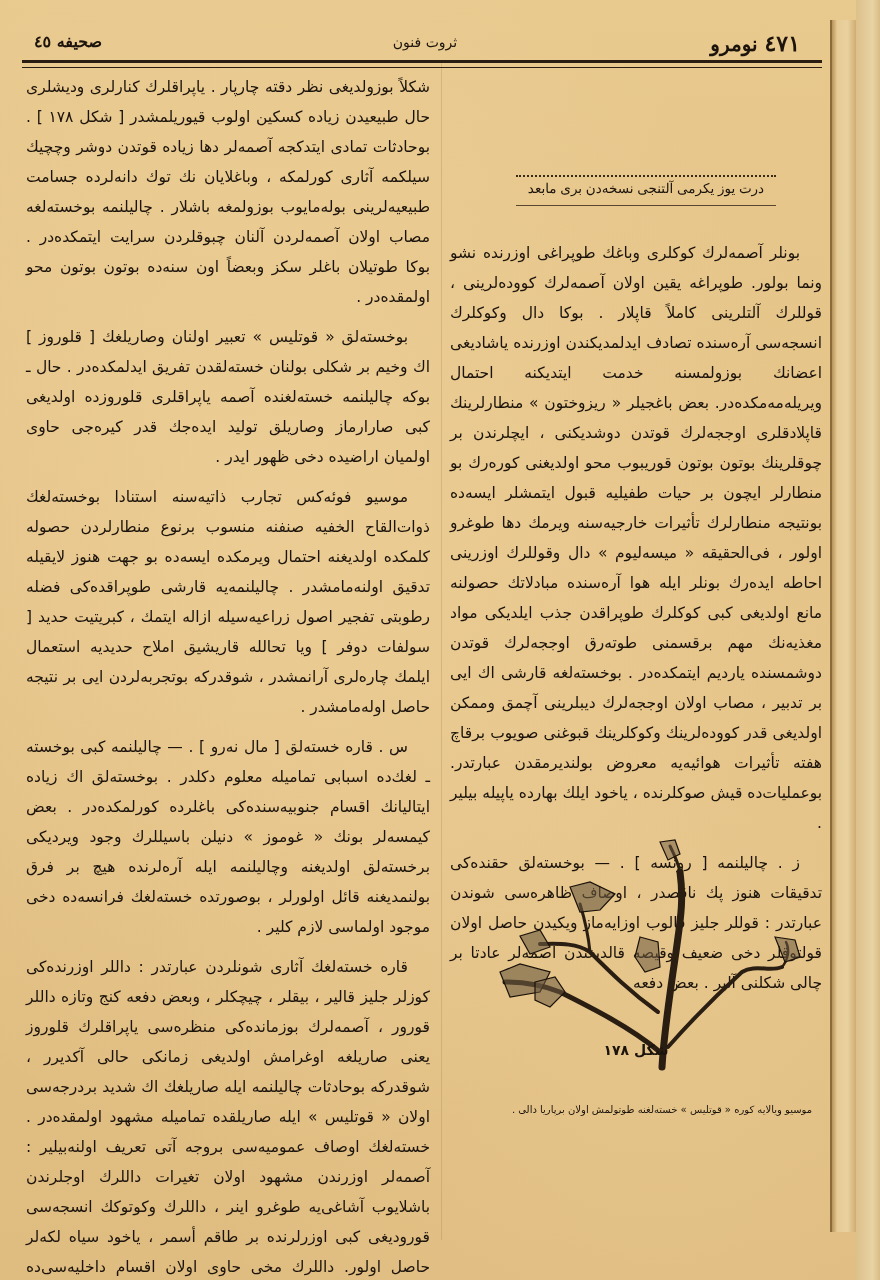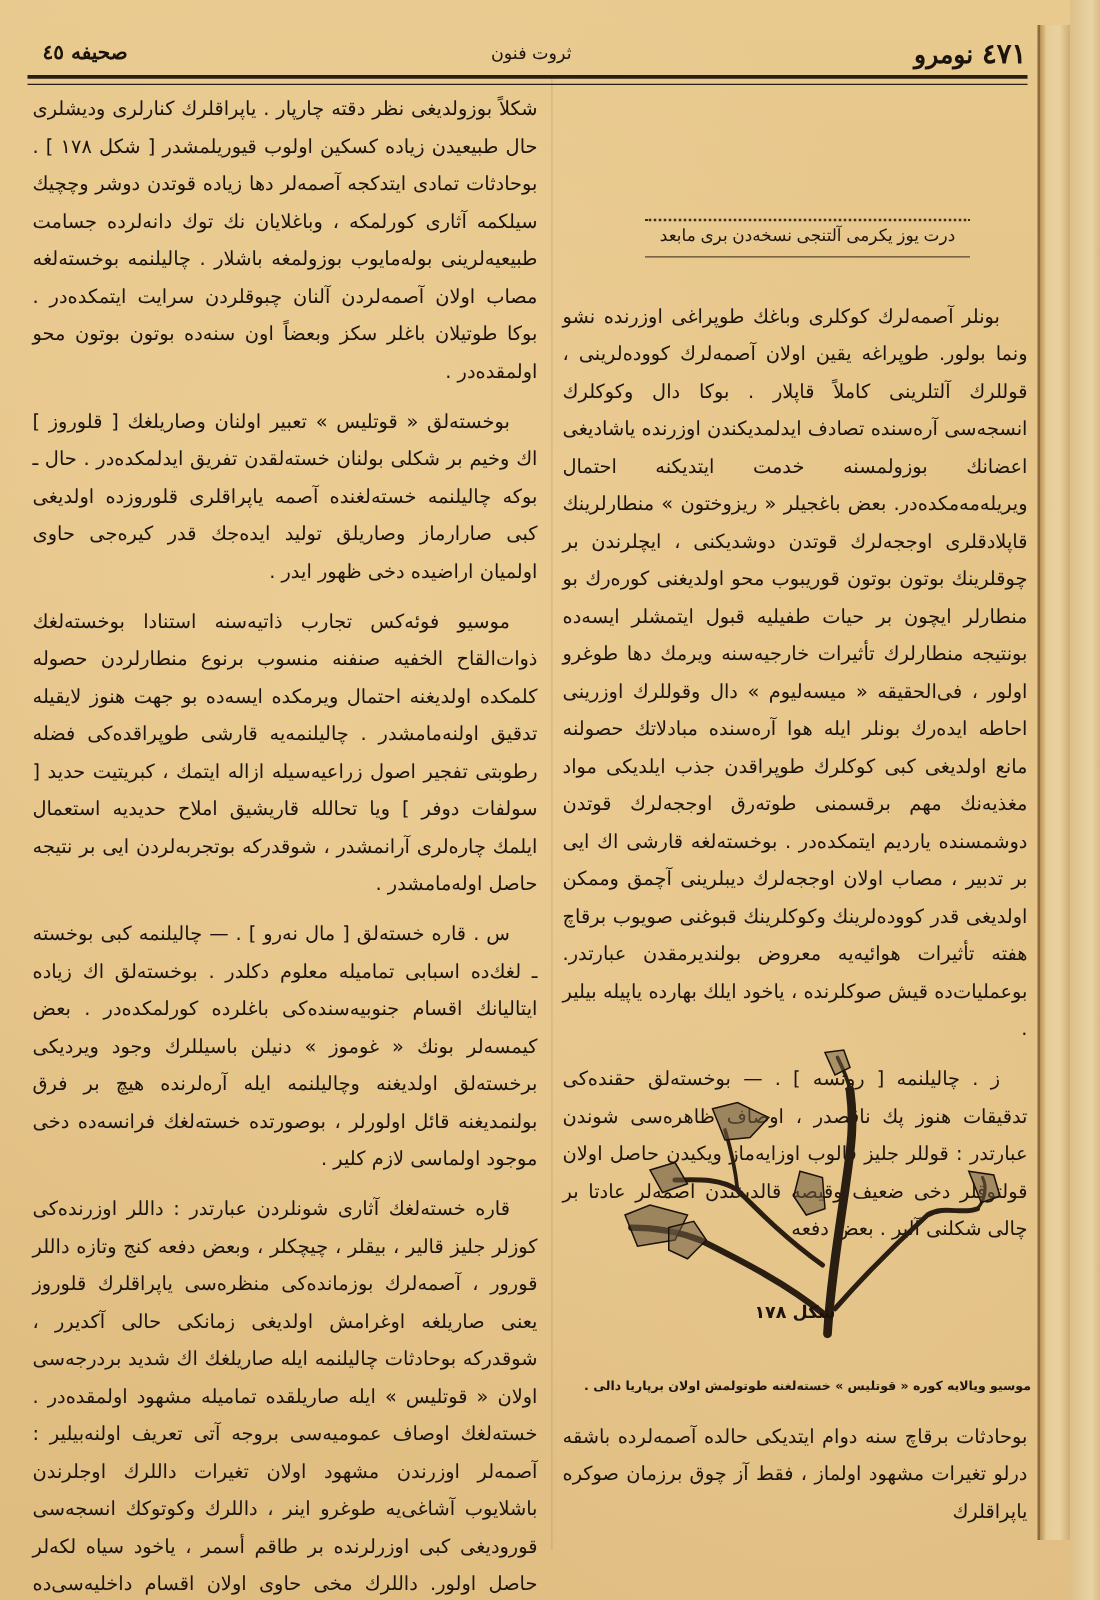--- a/index.html
+++ b/index.html
@@ -28,21 +28,21 @@
     border-right: 2px solid #9a7844;
   }
   .edge-strip2 {
     position: absolute; left: 856px; top: 0; width: 24px; height: 1280px;
     background: linear-gradient(90deg, #dcc08a 0%, #e8d3a4 70%, #d8bc84 100%);
   }
   .header {
     position: absolute; left: 22px; top: 30px; width: 806px; height: 30px;
     direction: rtl;
   }
-  .header .issue { position: absolute; right: 7px; top: 0; font-size: 20px; font-weight: bold; margin-left: 36px; }
+  .header .issue { position: absolute; right: 28px; top: 0; font-size: 20px; font-weight: bold; margin-left: 36px; }
   .header .issue .num { font-size: 22px; }
   .header .center { position: absolute; left: 0; right: 0; text-align: center; top: 4px; font-size: 14px; }
   .header .pg { position: absolute; left: 12px; top: 2px; font-size: 16px; font-weight: bold; }
   .rule {
     position: absolute; left: 22px; top: 60px; width: 800px; height: 4px;
     border-top: 3px solid #2a1e12; border-bottom: 1px solid #2a1e12;
   }
   .col {
     position: absolute; direction: rtl; text-align: justify;
     font-family: "DejaVu Sans", sans-serif;
@@ -72,22 +72,22 @@
     border-top: 1px solid #5a4530;
   }
   .figure {
     position: absolute; left: 480px; top: 832px; width: 330px; height: 240px;
   }
   .fig-label {
     position: absolute; left: 450px; top: 1042px; width: 372px; text-align: center;
     direction: rtl; font-family: "DejaVu Sans", sans-serif; font-size: 14px; font-weight: bold;
   }
   .fig-caption {
-    position: absolute; left: 460px; top: 1104px; width: 372px; text-align: center;
-    direction: rtl; font-family: "DejaVu Sans", sans-serif; font-size: 10px; font-weight: bold;
+    position: absolute; left: 476px; top: 1104px; width: 372px; text-align: center;
+    direction: rtl; font-family: "DejaVu Sans", sans-serif; font-size: 10px;
   }
 </style>
 </head>
 <body>
 
 <div class="page">
   <div class="fold-line"></div>
   <div class="edge-strip"></div>
   <div class="edge-strip2"></div>
 
@@ -129,23 +129,20 @@
       <path d="M55 150 L75 145 L85 160 L70 175 L55 168 Z" fill-opacity="0.55"></path>
       <path d="M40 104 L60 98 L70 115 L50 122 Z" fill-opacity="0.6"></path>
       <path d="M160 105 L178 110 L180 135 L165 140 L155 125 Z" fill-opacity="0.55"></path>
       <path d="M180 10 L195 8 L200 22 L188 28 Z" fill-opacity="0.5"></path>
       <path d="M295 105 L315 108 L320 125 L305 130 Z" fill-opacity="0.55"></path>
     </g>
   </svg>
   <div class="fig-label">شكل ۱۷۸</div>
   <div class="fig-caption">موسیو ویالایه كوره « قوتلیس » خسته‌لغنه طوتولمش اولان بر‌پاریا دالی .</div>
 
-  <div class="col col-right-bottom">
-    <p>بوحادثات برقاچ سنه دوام ایتدیكی حالده آصمه‌لرده باشقه درلو تغیرات مشهود اولماز ، فقط آز چوق برزمان صوكره یاپراقلرك</p>
-  </div>
 
   <div class="col col-left">
     <p>شكلاً بوزولدیغی نظر دقته چارپار . یاپراقلرك كنارلری ودیشلری حال طبیعیدن زیاده كسكین اولوب قیوریلمشدر [ شكل ۱۷۸ ] . بوحادثات تمادی ایتدكجه آصمه‌لر دها زیاده قوتدن دوشر وچچیك سیلكمه آثاری كورلمكه ، وباغلایان نك توك دانه‌لرده جسامت طبیعیه‌لرینی بوله‌مایوب بوزولمغه باشلار . چالیلنمه بوخسته‌لغه مصاب اولان آصمه‌لردن آلنان چبوقلردن سرایت ایتمكده‌در . بوكا طوتیلان باغلر سكز وبعضاً اون سنه‌ده بوتون بوتون محو اولمقده‌در .</p>
     <p class="indent">بوخسته‌لق « قوتلیس » تعبیر اولنان وصاریلغك [ قلوروز ] اك وخیم بر شكلی بولنان خسته‌لقدن تفریق ایدلمكده‌در . حال ـ بوكه چالیلنمه خسته‌لغنده آصمه یاپراقلری قلوروزده اولدیغی كبی صارارماز وصاریلق تولید ایده‌جك قدر كیره‌جی حاوی اولمیان اراضیده دخی ظهور ایدر .</p>
     <p class="indent">موسیو فوئه‌كس تجارب ذاتیه‌سنه استنادا بوخسته‌لغك ذوات‌القاح الخفیه صنفنه منسوب برنوع منطارلردن حصوله كلمكده اولدیغنه احتمال ویرمكده ایسه‌ده بو جهت هنوز لایقیله تدقیق اولنه‌مامشدر . چالیلنمه‌یه قارشی طوپراقده‌كی فضله رطوبتی تفجیر اصول زراعیه‌سیله ازاله ایتمك ، كبریتیت حدید [ سولفات دوفر ] ویا تحالله قاریشیق املاح حدیدیه استعمال ایلمك چاره‌لری آرانمشدر ، شوقدركه بوتجربه‌لردن ایی بر نتیجه حاصل اوله‌مامشدر .</p>
     <p class="indent">س . قاره خسته‌لق [ مال نه‌رو ] . — چالیلنمه كبی بوخسته ـ لغك‌ده اسبابی تمامیله معلوم دكلدر . بوخسته‌لق اك زیاده ایتالیانك اقسام جنوبیه‌سنده‌كی باغلرده كورلمكده‌در . بعض كیمسه‌لر بونك « غوموز » دنیلن باسیللرك وجود ویردیكی برخسته‌لق اولدیغنه وچالیلنمه ایله آره‌لرنده هیچ بر فرق بولنمدیغنه قائل اولورلر ، بوصورتده خسته‌لغك فرانسه‌ده دخی موجود اولماسی لازم كلیر .</p>
     <p class="indent">قاره خسته‌لغك آثاری شونلردن عبارتدر : داللر اوزرنده‌كی كوزلر جلیز قالیر ، بیقلر ، چیچكلر ، وبعض دفعه كنج وتازه داللر قورور ، آصمه‌لرك بوزمانده‌كی منظره‌سی یاپراقلرك قلوروز یعنی صاریلغه اوغرامش اولدیغی زمانكی حالی آكدیرر ، شوقدركه بوحادثات چالیلنمه ایله صاریلغك اك شدید بردرجه‌سی اولان « قوتلیس » ایله صاریلقده تمامیله مشهود اولمقده‌در . خسته‌لغك اوصاف عمومیه‌سی بروجه آتی تعریف اولنه‌بیلیر : آصمه‌لر اوزرندن مشهود اولان تغیرات داللرك اوجلرندن باشلایوب آشاغی‌یه طوغرو اینر ، داللرك وكوتوكك انسجه‌سی قورودیغی كبی اوزرلرنده بر طاقم أسمر ، یاخود سیاه لكه‌لر حاصل اولور. داللرك مخی حاوی اولان اقسام داخلیه‌سی‌ده قاراریر واعضای سائره‌سی كاملاً محو اولدیغی حالده كوكلری دها برمدت صاغلام قالیر .</p>
 
   </div>
 </div>

